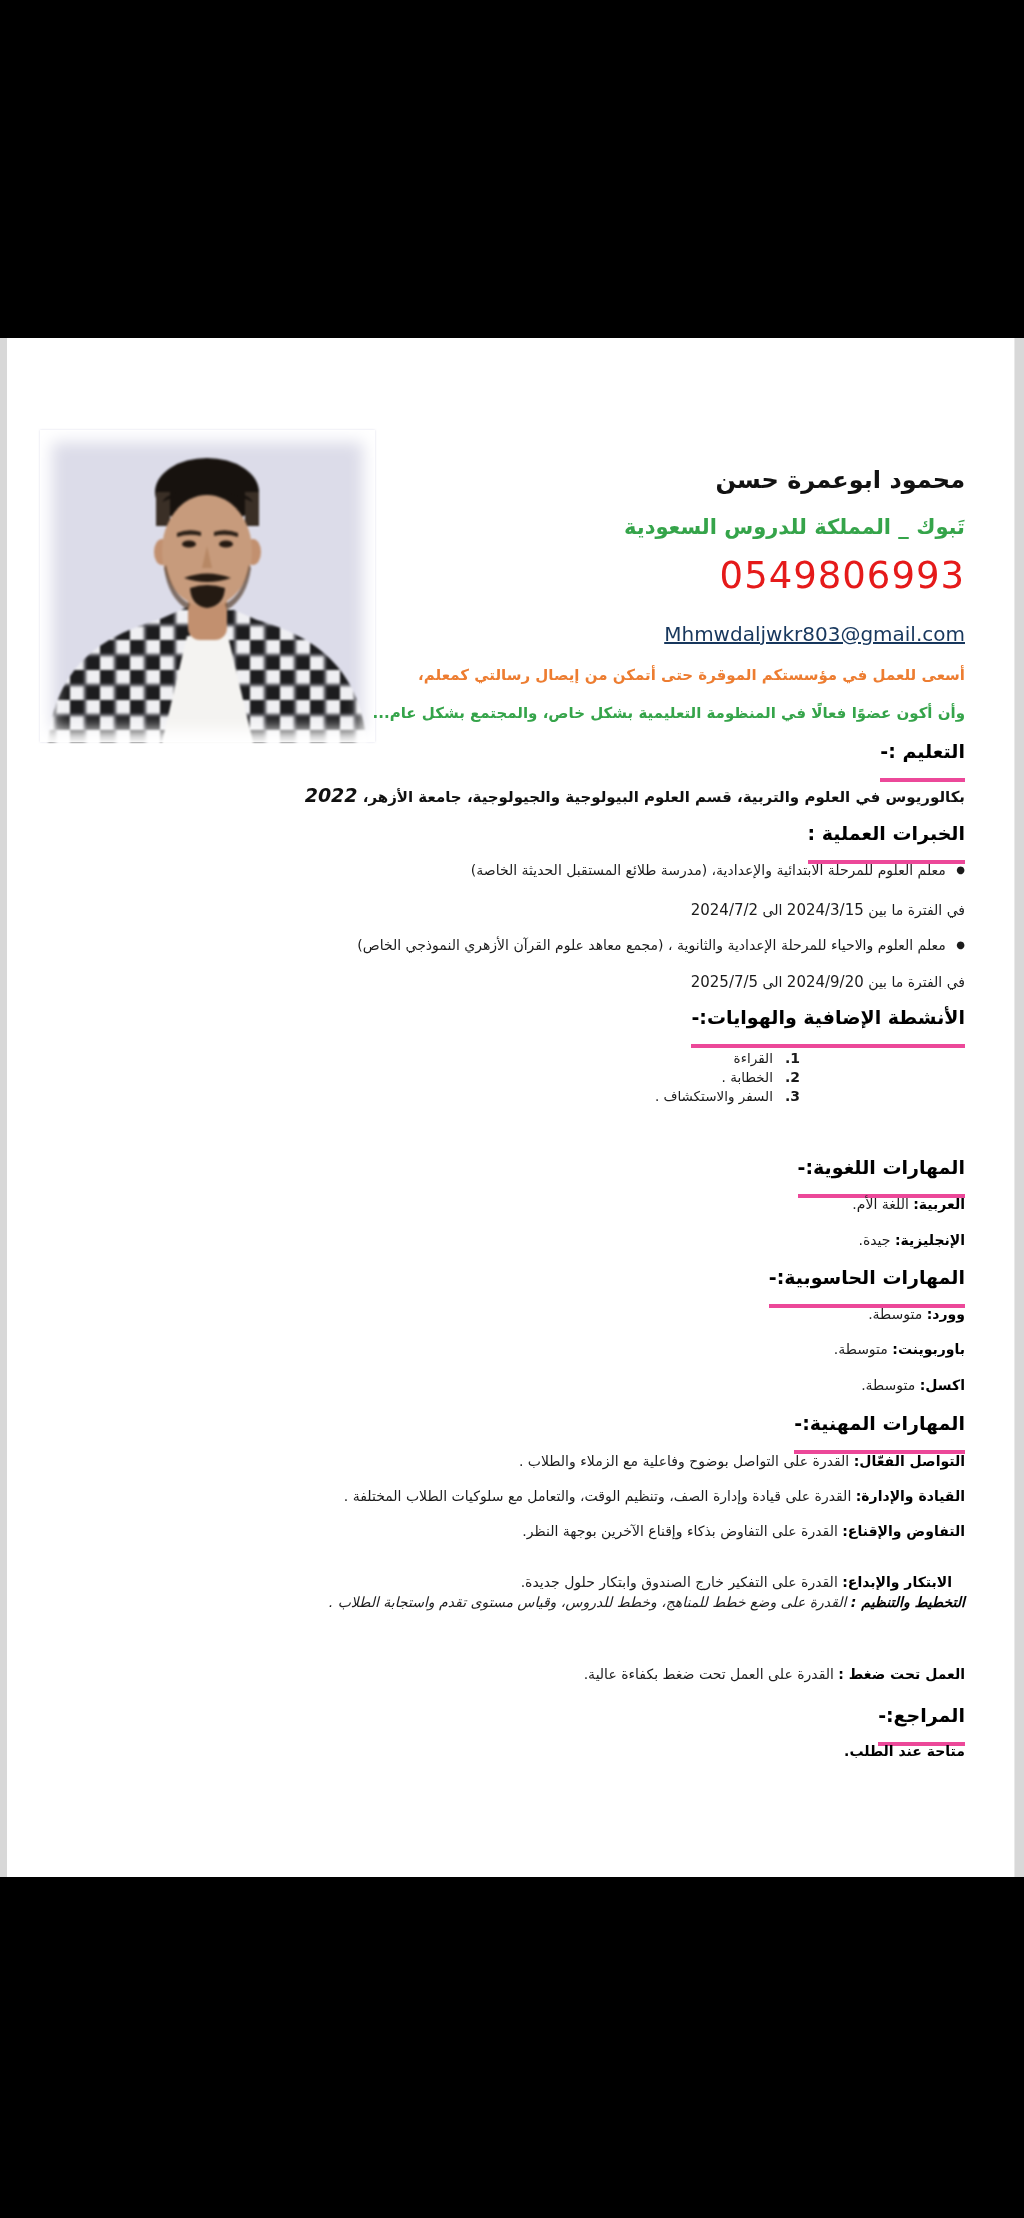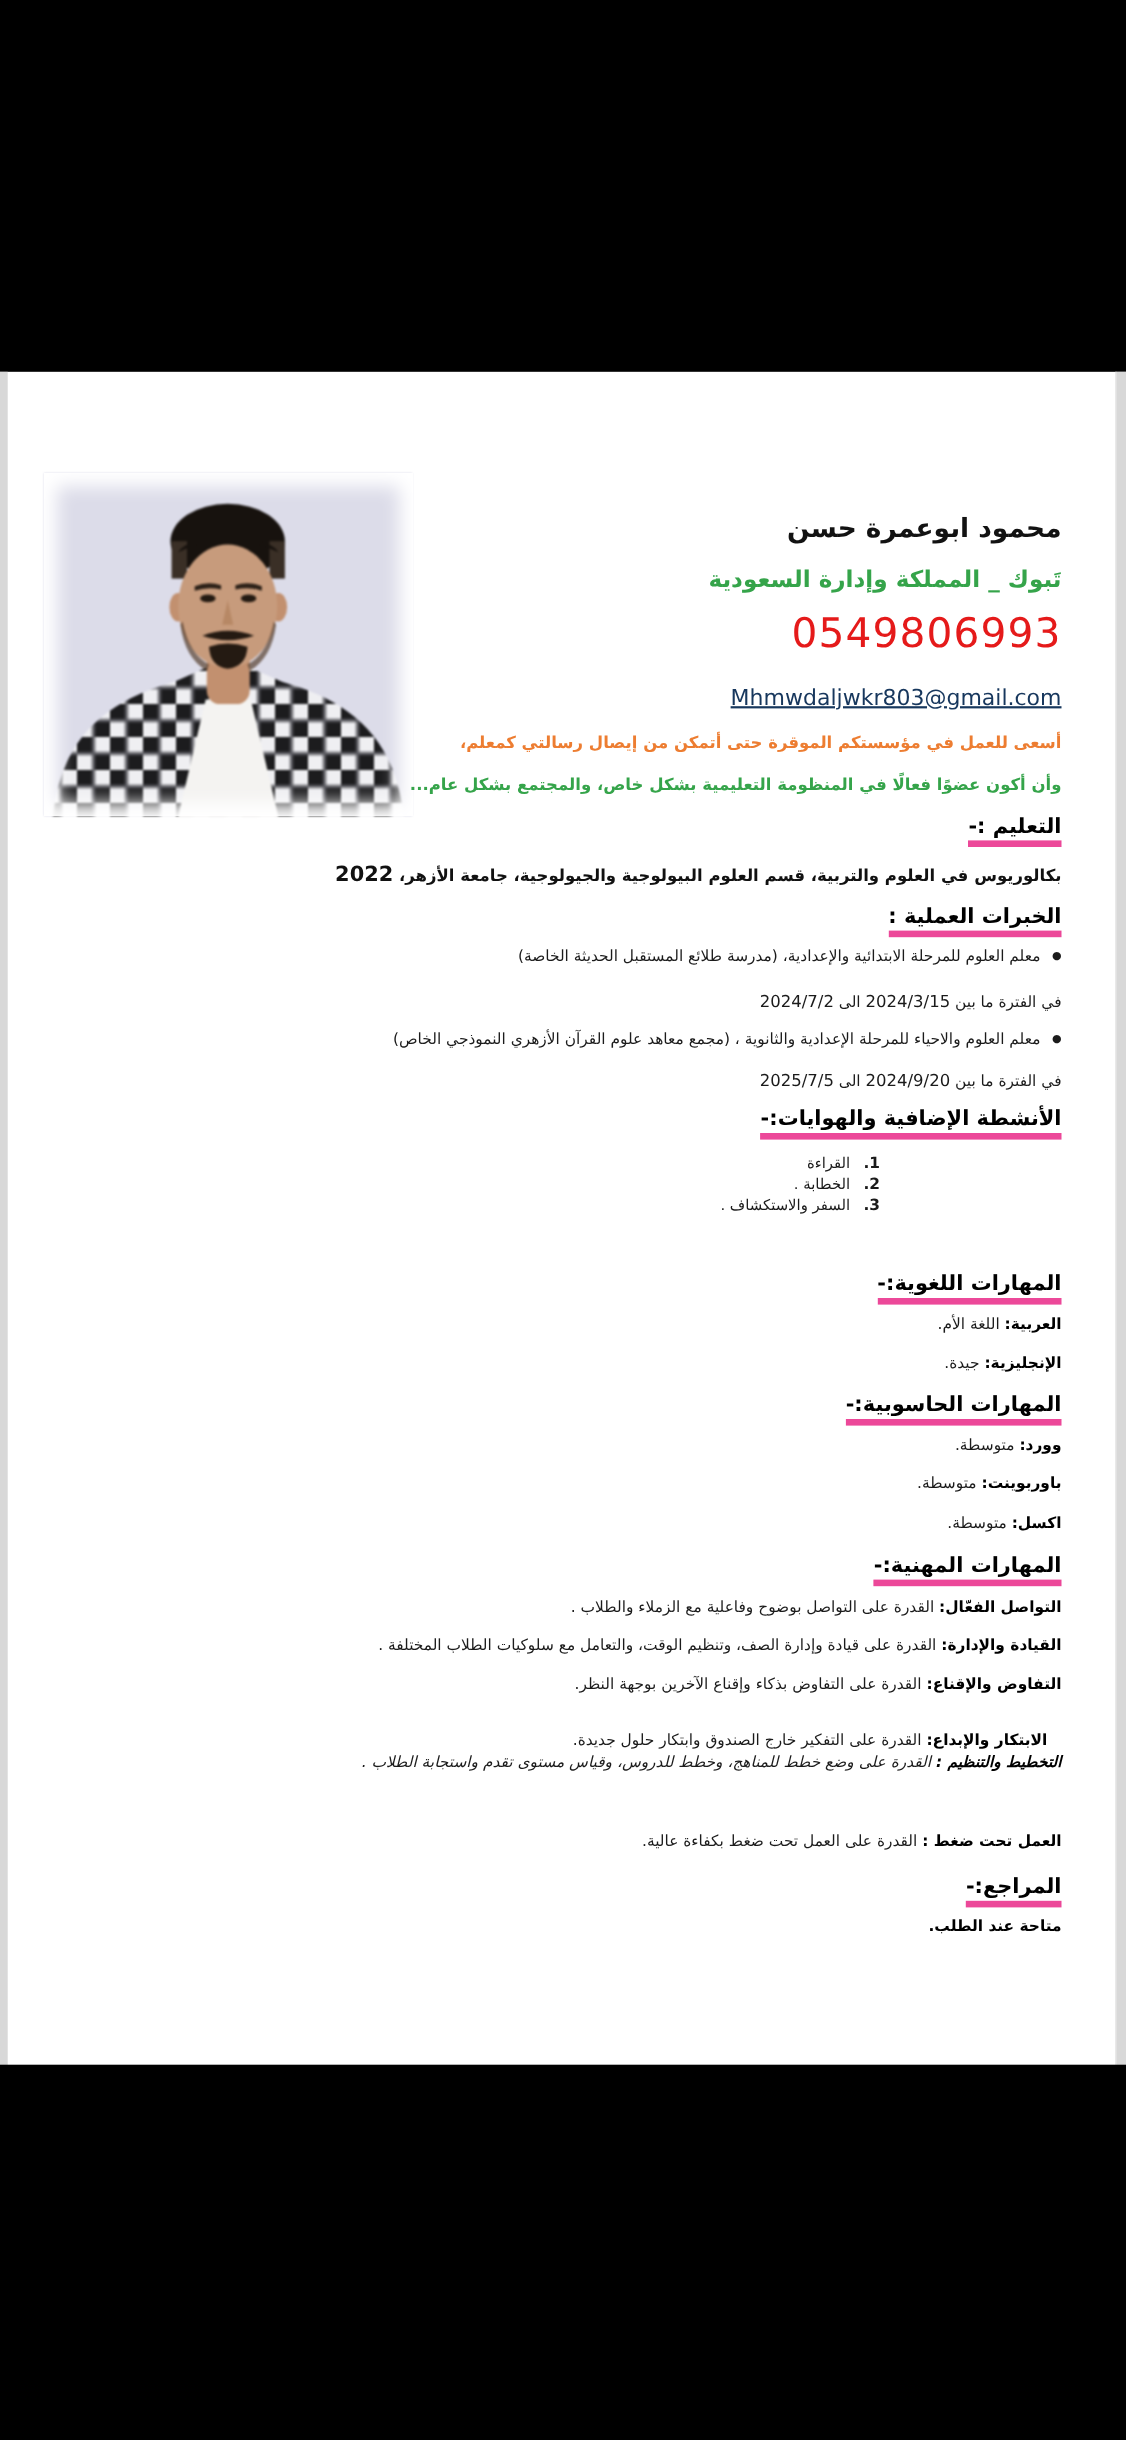--- a/index.html
+++ b/index.html
@@ -28,35 +28,35 @@
   .abs { position:absolute; white-space:nowrap; text-align:right; }
 
   .name     { top:128px; right:59px; font-size:24px; font-weight:bold; color:#121212; }
   .location { top:177px; right:59px; font-size:21px; font-weight:bold; color:#35a44a; }
   .phone    { top:216px; right:59px; font-size:37px; color:#e51a1a; letter-spacing:1px; }
   .email    { top:284px; right:59px; font-size:20px; color:#17375d; text-decoration:underline; cursor:pointer; }
   .obj1     { top:328px; right:59px; font-size:15px; font-weight:bold; color:#ed7d31; }
   .obj2     { top:366px; right:59px; font-size:15px; font-weight:bold; color:#35a44a; }
 
   .heading { font-size:19px; font-weight:bold; color:#000; }
-  .heading > span { border-bottom:6px solid #ec4899; padding-bottom:2px; display:inline-block; }
+  .heading > span { border-bottom:4px solid #ec4899; padding-bottom:16px; display:inline-block; }
   .h-edu  { top:402px; right:59px; }
   .h-exp  { top:484px; right:59px; }
   .h-act  { top:668px; right:59px; }
   .h-lang { top:818px; right:59px; }
   .h-comp { top:928px; right:59px; }
   .h-prof { top:1074px; right:59px; }
   .h-ref  { top:1366px; right:59px; }
 
   .bodyline { font-size:14px; color:#1b1b1b; }
   .label { font-weight:bold; color:#000; }
   .num { font-size:15px; }
 
   .edu-line { top:446px; right:59px; font-size:15px; font-weight:bold; color:#111; }
-  .edu-year { font-size:19px; }
+  .edu-year { font-size:19px;font-style:italic; }
 
   .job1     { top:524px; right:59px; }
   .period1  { top:563px; right:59px; }
   .job2     { top:599px; right:59px; }
   .period2  { top:635px; right:59px; }
   .bullet-glyph { font-size:10px; vertical-align:2px; margin-left:6px; }
 
   .hobby-list { top:712px; right:224px; }
   .hobby { height:19px; font-size:13.5px; text-align:right; }
   .hobby .hnum { font-weight:bold; font-size:14px; }
@@ -137,21 +137,21 @@
 
       <path d="M144,148 Q167,139 191,148 Q167,156 144,148 Z" fill="#241a12"></path>
 
       <path d="M150,158 Q167,152 185,158 Q184,176 167,178 Q151,176 150,158 Z" fill="#241a12"></path>
       <path d="M126,135 Q132,165 150,174 L148,180 Q128,168 124,138 Z" fill="#57402f" opacity="0.7"></path>
       <path d="M209,135 Q203,165 185,174 L187,180 Q207,168 211,138 Z" fill="#57402f" opacity="0.7"></path>
     </svg>
   </div>
 
   <div class="abs name">محمود ابوعمرة حسن</div>
-  <div class="abs location">تَبوك _ المملكة وإدارة السعودية</div>
+  <div class="abs location">تَبوك _ المملكة للدروس السعودية</div>
   <div class="abs phone">0549806993</div>
   <a class="abs email">Mhmwdaljwkr803@gmail.com</a>
   <div class="abs obj1">أسعى للعمل في مؤسستكم الموقرة حتى أتمكن من إيصال رسالتي كمعلم،</div>
   <div class="abs obj2">وأن أكون عضوًا فعالًا في المنظومة التعليمية بشكل خاص، والمجتمع بشكل عام...</div>
 
   <div class="abs heading h-edu">
     <span>التعليم :-</span>
   </div>
   <div class="abs edu-line">
     <span>بكالوريوس في العلوم والتربية، قسم العلوم البيولوجية والجيولوجية، جامعة الأزهر، </span>

